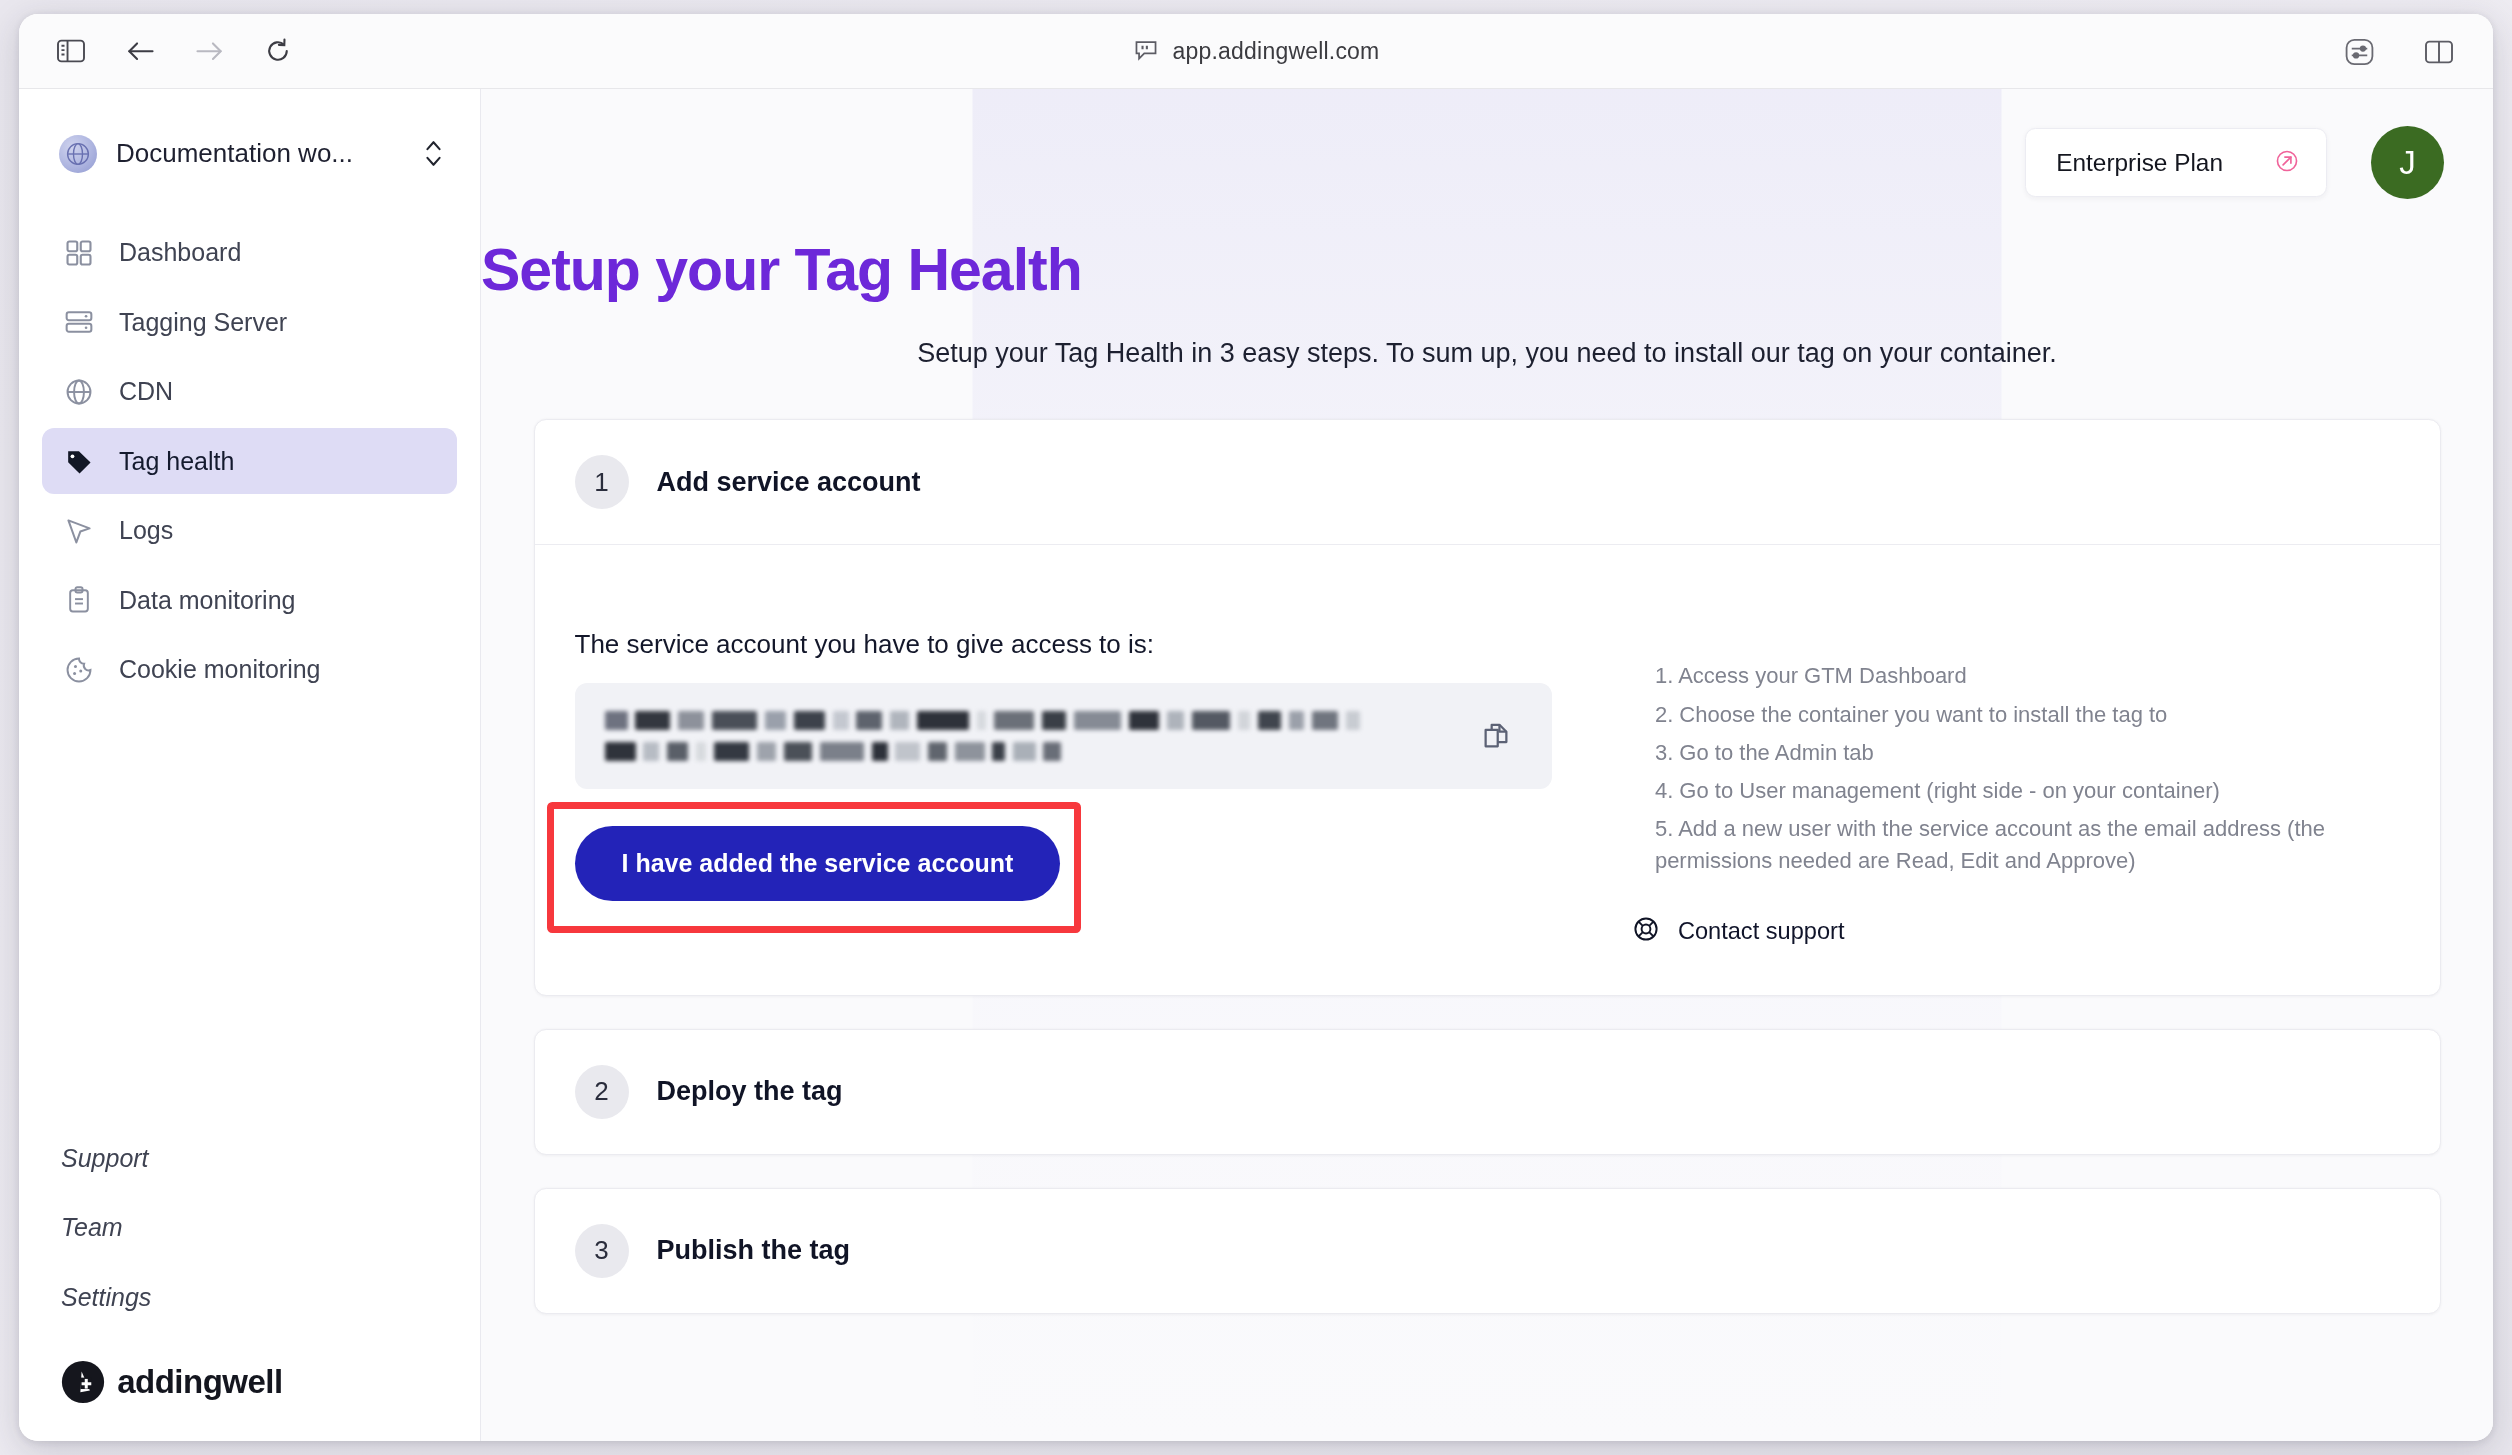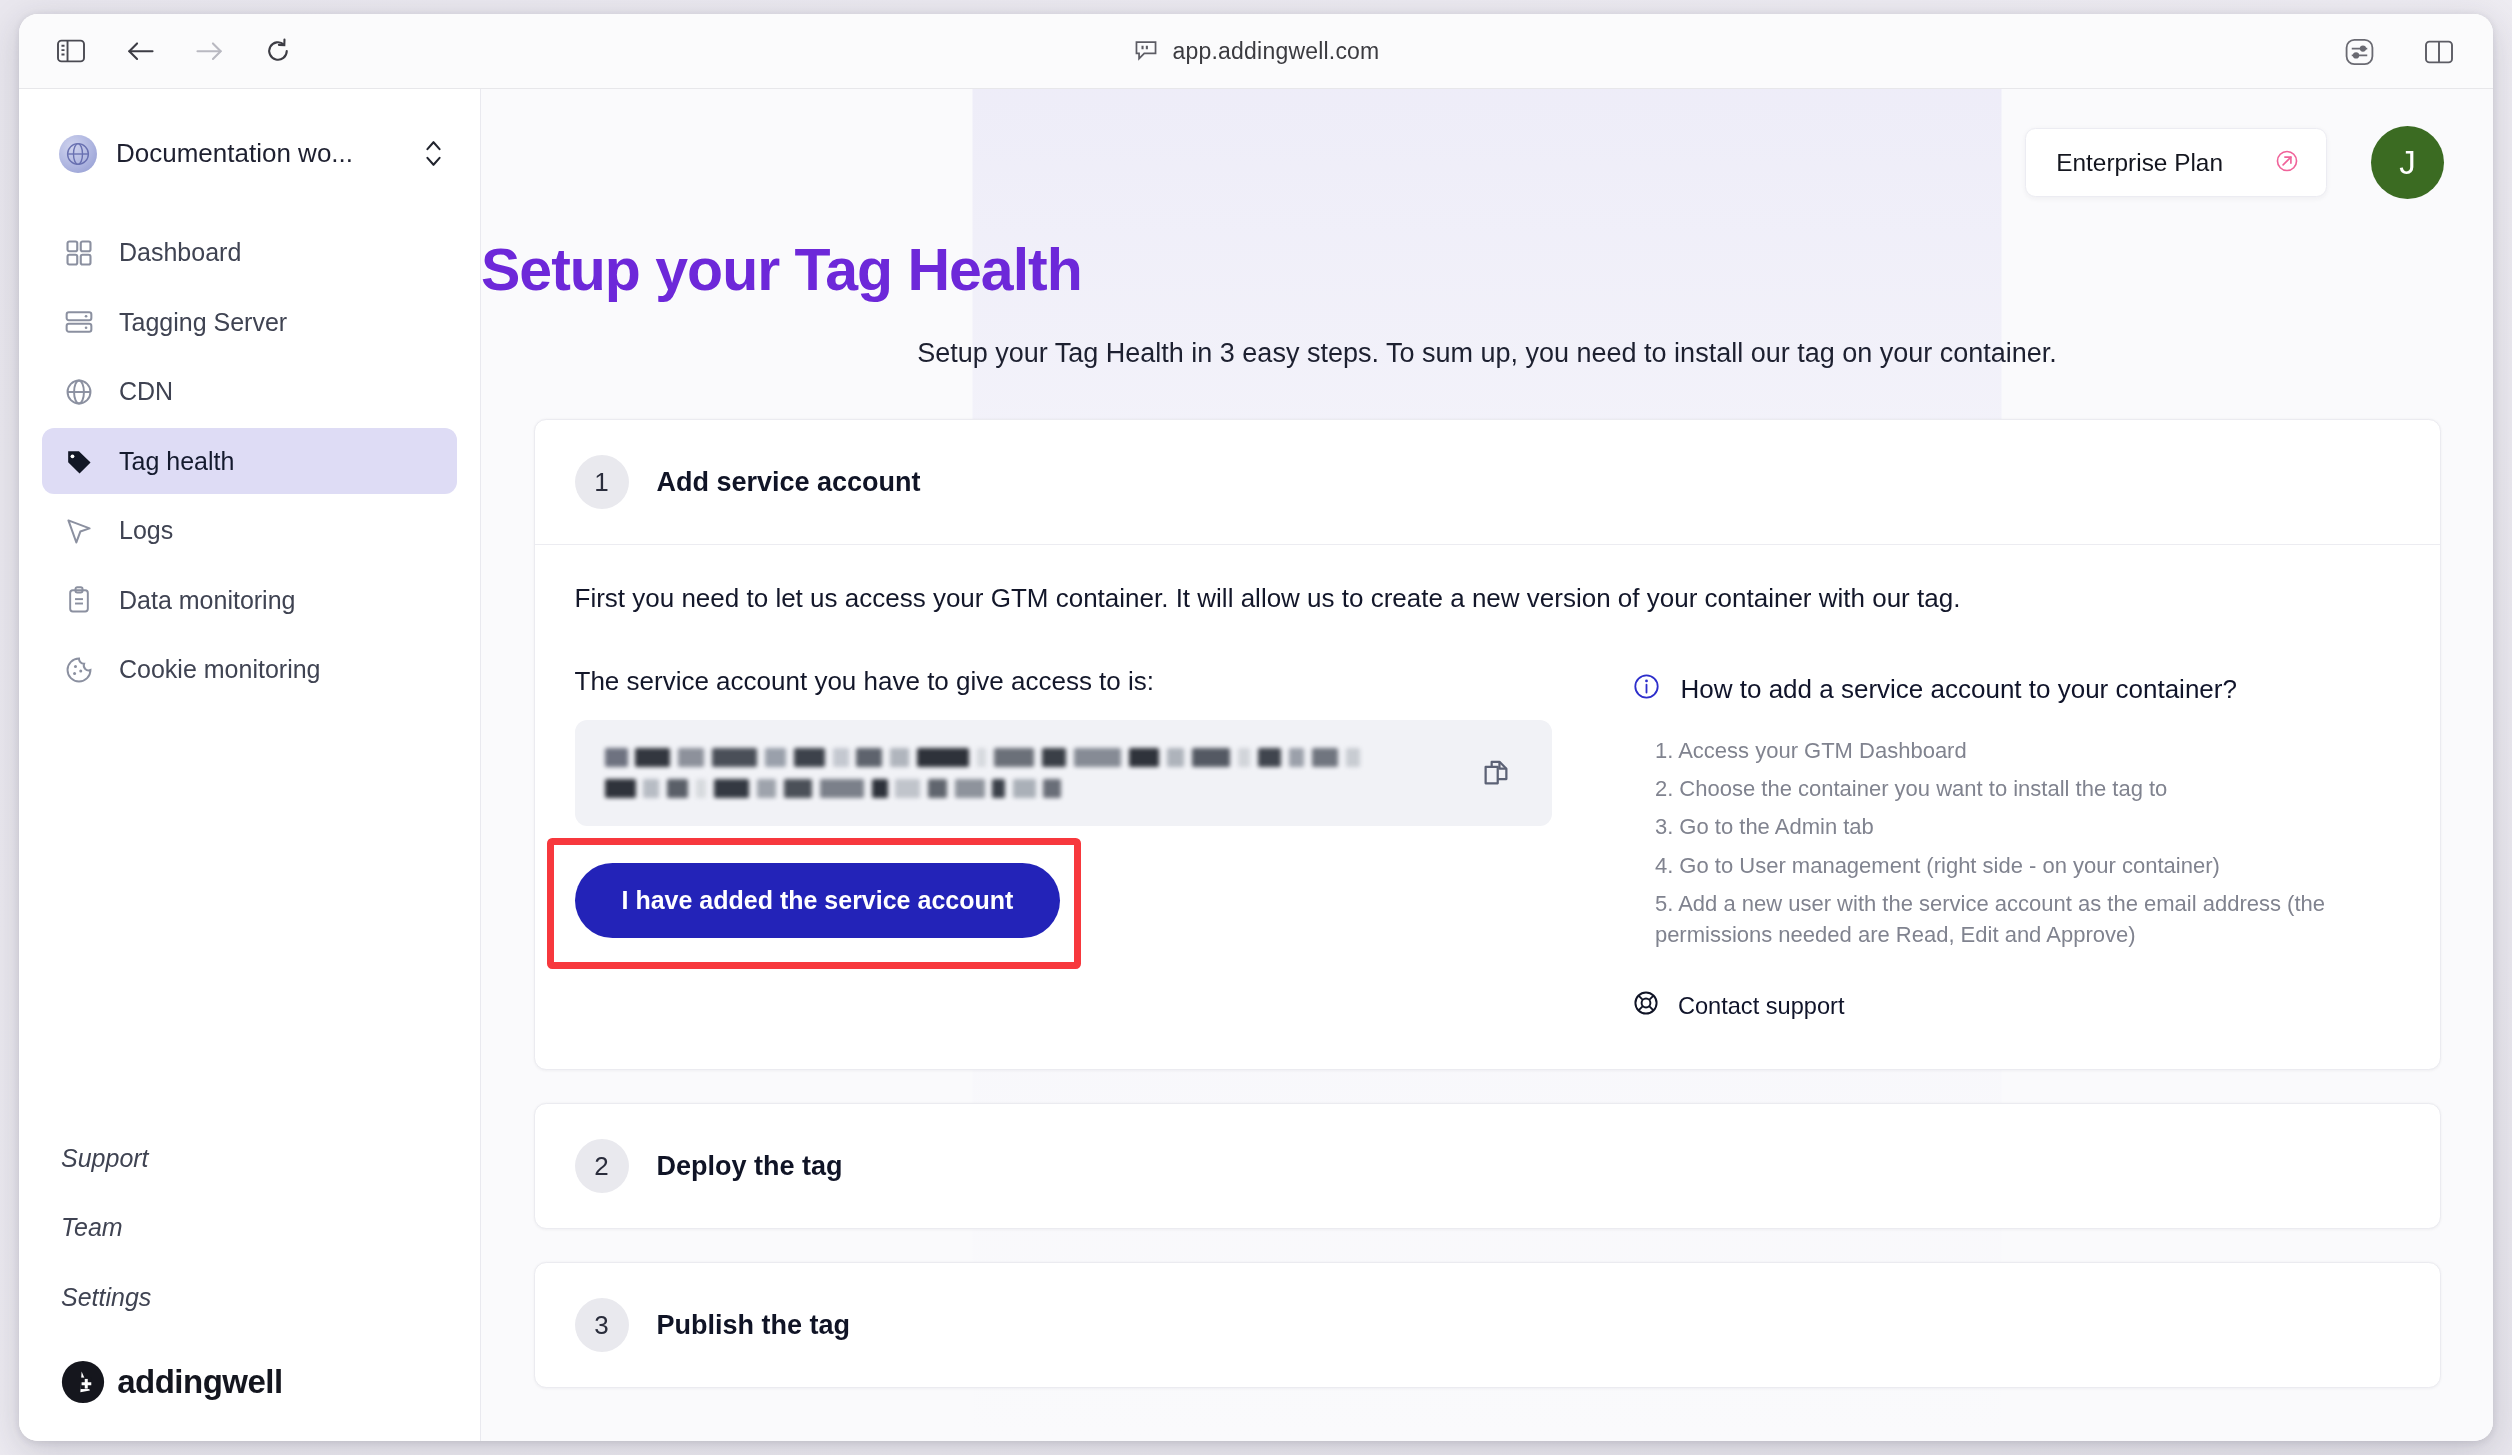--- a/index.html
+++ b/index.html
@@ -423,21 +423,20 @@
 
           <div class="cards">
 
             <section class="card">
               <div class="card-head">
                 <span class="step-badge">1</span>
                 <span class="step-title">Add service account</span>
               </div>
               <div class="card-sep"></div>
               <div class="card-body">
-                <p class="intro">First you need to let us access your GTM container. It will allow us to create a new version of your container with our tag.</p>
 
                 <div class="body-grid">
                   <div class="left-col">
                     <div class="sa-label">The service account you have to give access to is:</div>
 
                     <div class="sa-box">
                       <div class="redacted">
                         <div class="redline">
                           <span class="blk" style="width:23px;background:#6e7280"></span>
                           <span class="blk" style="width:35px;background:#33373f"></span>
@@ -489,30 +488,20 @@
                       </span>
                     </div>
 
                     <div class="cta-wrap">
                       <div class="cta-highlight"></div>
                       <button class="cta">I have added the service account</button>
                     </div>
                   </div>
 
                   <div class="right-col">
-                    <div class="info-title">
-                      <span>
-                        <svg width="31" height="31" viewBox="0 0 36 36" fill="none" stroke="#2d2ecb" stroke-width="2.1">
-                          <circle cx="18" cy="18" r="13"></circle>
-                          <line x1="18" y1="16" x2="18" y2="25" stroke-linecap="round"></line>
-                          <circle cx="18" cy="11.5" r="1.6" fill="#2d2ecb" stroke="none"></circle>
-                        </svg>
-                      </span>
-                      <span>How to add a service account to your container?</span>
-                    </div>
 
                     <ul class="info-list">
                       <li>1. Access your GTM Dashboard</li>
                       <li>2. Choose the container you want to install the tag to</li>
                       <li>3. Go to the Admin tab</li>
                       <li>4. Go to User management (right side - on your container)</li>
                       <li>5. Add a new user with the service account as the email address (the permissions needed are Read, Edit and Approve)</li>
                     </ul>
 
                     <div class="support">

